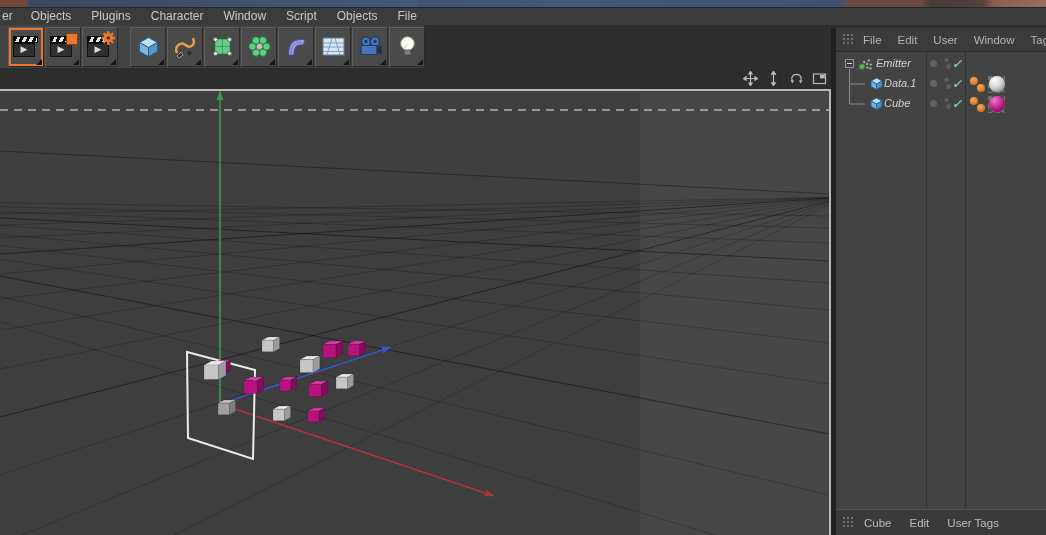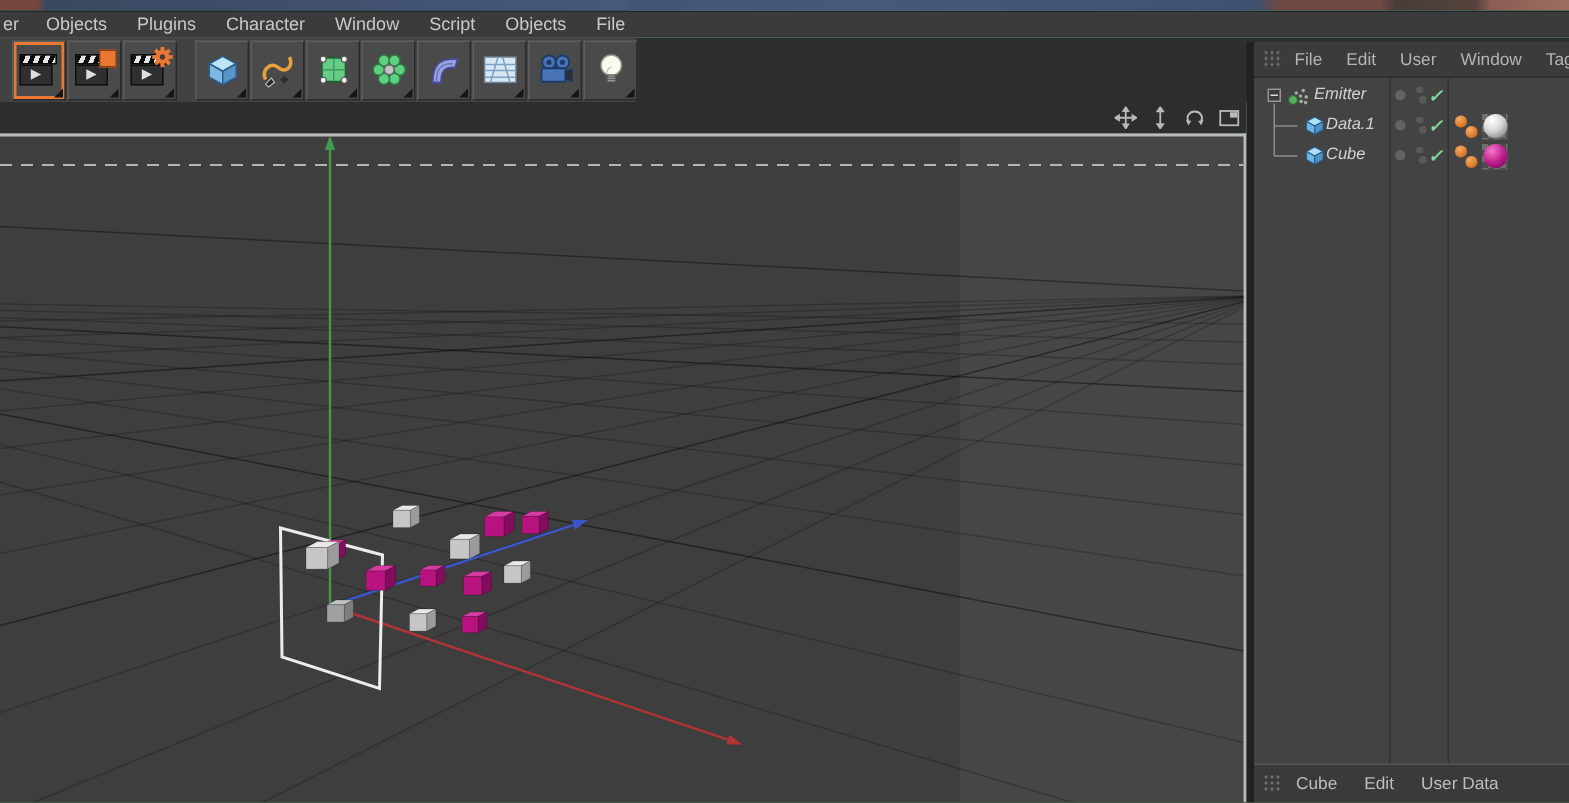--- a/index.html
+++ b/index.html
@@ -397,16 +397,16 @@
         <span class="tagdot" style="left:134px;top:3px"></span>
         <span class="tagdot" style="left:141px;top:10px"></span>
         <span class="swatch magenta" style="left:152px;top:1.5px"></span>
       </div>
     </div>
 
     <div class="am-bar">
       <span class="grip" style="margin-left:6px"></span>
       <span class="mi">Cube</span>
       <span class="mi">Edit</span>
-      <span class="mi">User Data</span>
+      <span class="mi">User Tags</span>
     </div>
   </div>
 </div>
 
 </body></html>

